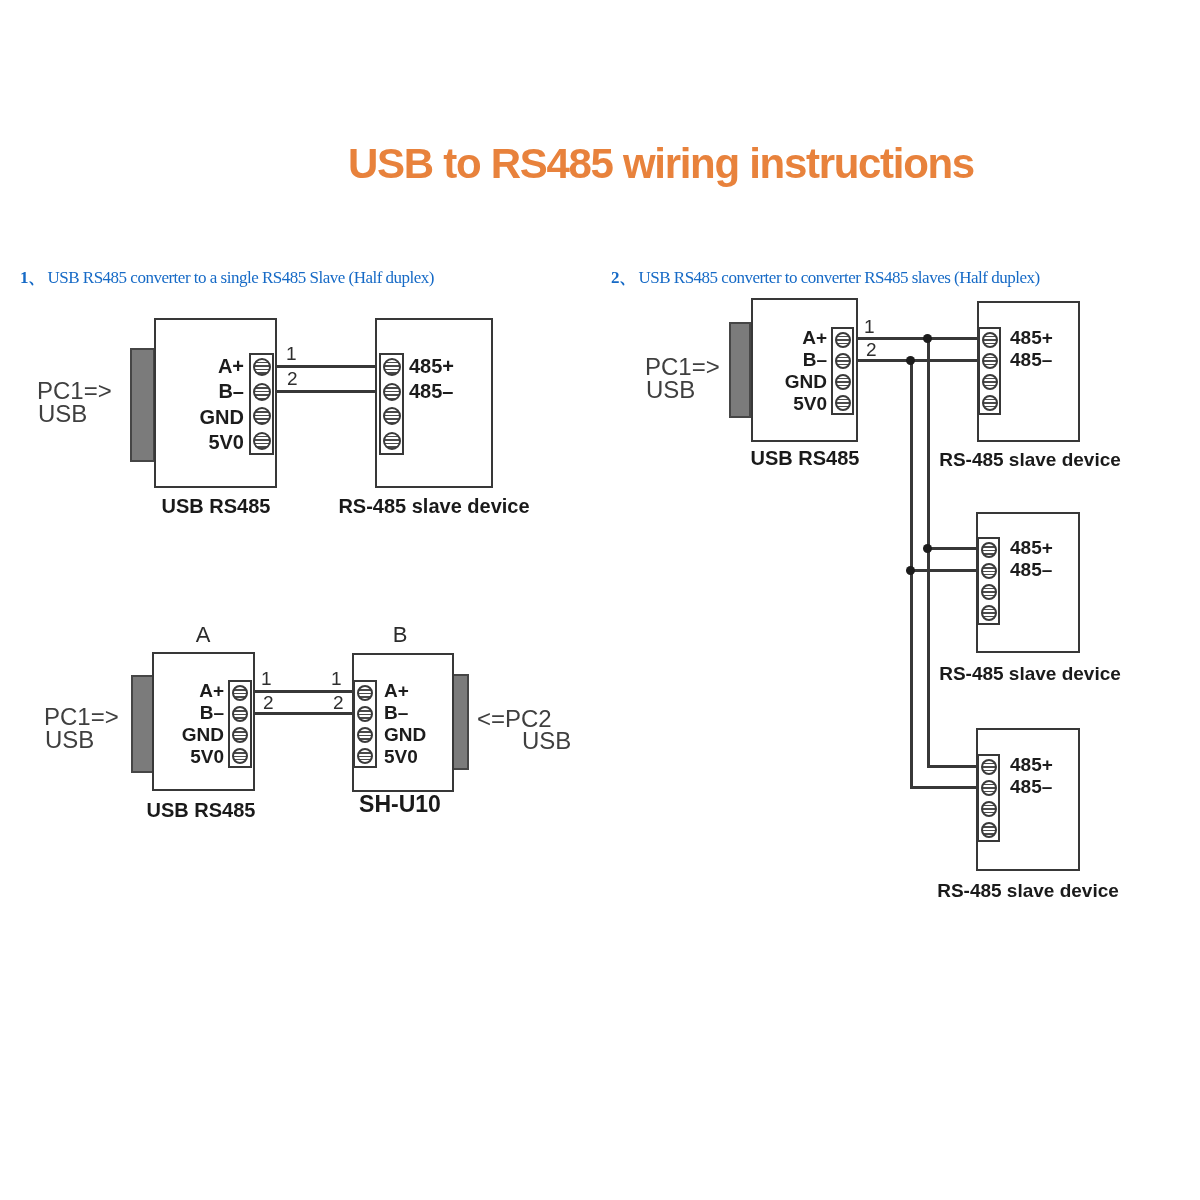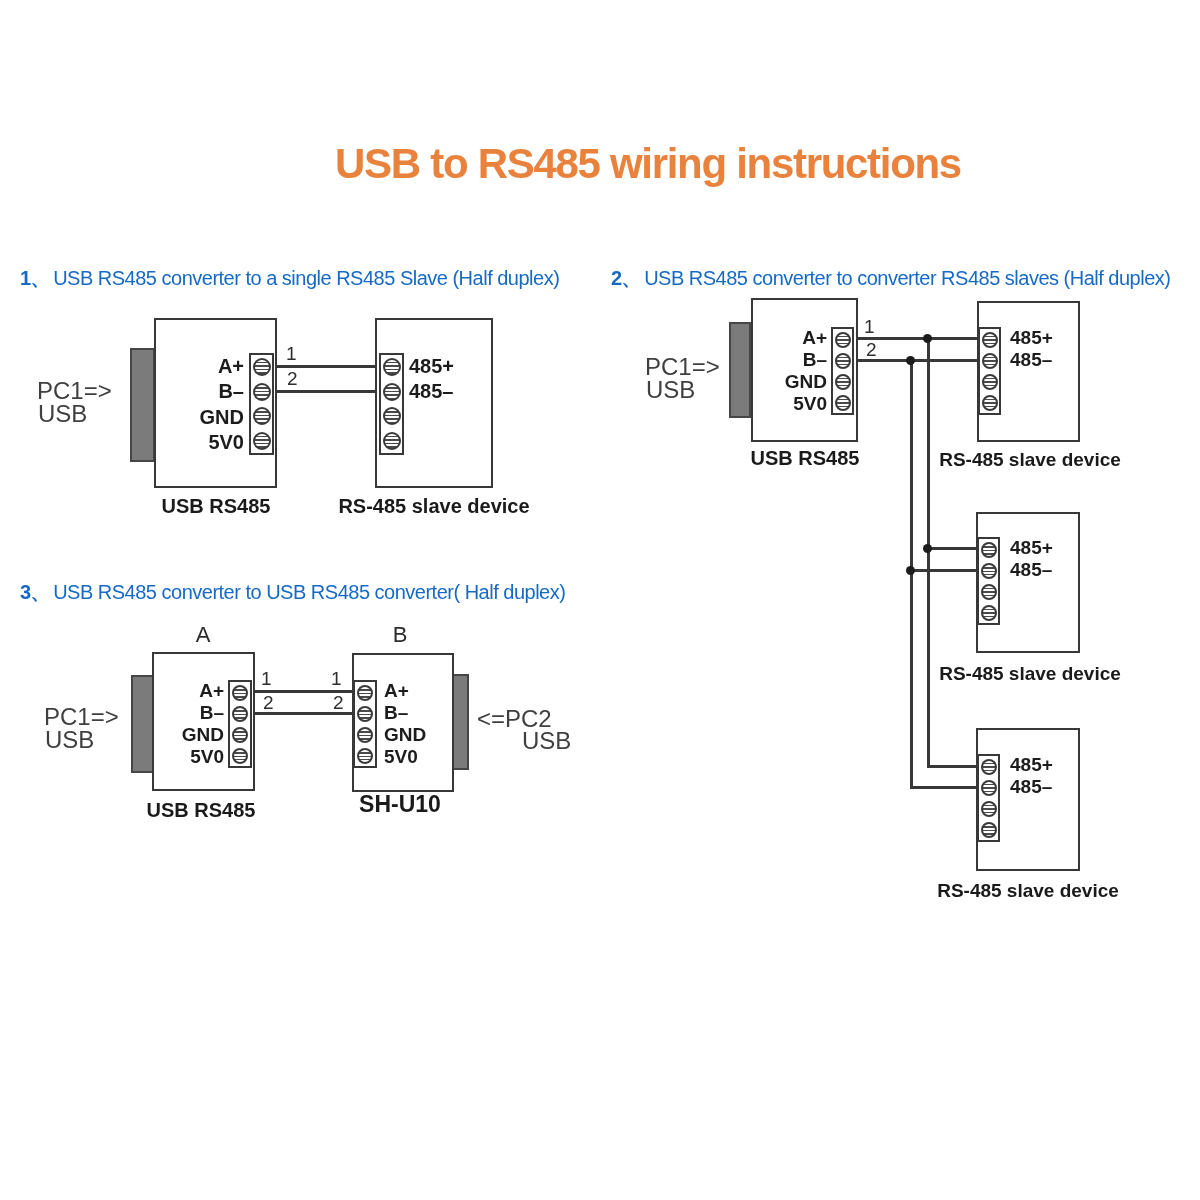--- a/index.html
+++ b/index.html
@@ -1,20 +1,20 @@
 <!DOCTYPE html>
 <html style="--title: #e8823c; --heading: #166ac6; --line: #383838; --connector: #7b7b7b; --pin_text: #1c1c1c; --muted_text: #3f3f3f;"><head>
 <meta charset="utf-8">
 <style>
   html,body{margin:0;padding:0;background:#fff;font-family:"Liberation Sans",sans-serif;}
   .page{position:relative;width:1200px;height:1200px;background:#fff;overflow:hidden;}
   .title{position:absolute;transform:translateX(-50%);font-size:42px;font-weight:700;
-         letter-spacing:-1.3px;color:var(--title,#e8823c);white-space:nowrap;line-height:52px;}
-  .heading{position:absolute;font-size:20px;letter-spacing:-0.5px;color:var(--heading,#166ac6);
-           white-space:nowrap;line-height:24px;}
+         letter-spacing:-1.3px;color:var(--title,#e8823c);white-space:nowrap;line-height:52px;margin-left:13px;}
+  .heading{position:absolute;font-size:17px;letter-spacing:-0.5px;color:var(--heading,#166ac6);
+           white-space:nowrap;line-height:24px;font-family:Liberation Serif, serif;}
   .hnum{font-weight:700;margin-right:3px;}
   .box{position:absolute;background:#fff;border:2.5px solid var(--line,#383838);box-sizing:border-box;z-index:2;}
   .tblock{position:absolute;background:#fff;border:2.5px solid var(--line,#383838);box-sizing:border-box;
           display:flex;flex-direction:column;justify-content:space-around;align-items:center;z-index:3;}
   .screw{width:16px;height:16px;border-radius:50%;border:2px solid #3a3a3a;box-sizing:border-box;
          background:repeating-linear-gradient(to bottom,#ffffff 0 2px,#4a4a4a 2px 3.5px);}
   .screw.lg{width:18px;height:18px;}
   .wire{position:absolute;background:var(--line,#383838);height:2.5px;z-index:1;}
   .vwire{position:absolute;background:var(--line,#383838);width:2.5px;z-index:1;}
   .dot{position:absolute;width:9px;height:9px;border-radius:50%;background:#1c1c1c;z-index:2;}
@@ -35,23 +35,20 @@
 
 <div class="page">
 
   <div class="title" style="left:648px;top:138px;">USB to RS485 wiring instructions</div>
 
   <div class="heading" style="left:20px;top:266px;">
     <span class="hnum">1、</span><span>USB RS485 converter to a single RS485 Slave (Half duplex)</span>
   </div>
   <div class="heading" style="left:611px;top:266px;">
     <span class="hnum">2、</span><span>USB RS485 converter to converter RS485 slaves (Half duplex)</span>
-  </div>
-  <div class="heading" style="left:20px;top:580px;">
-    <span class="hnum">3、</span><span>USB RS485 converter to USB RS485 converter( Half duplex)</span>
   </div>
 
   <div>
     <div class="muted" style="left:37px;top:379px;">PC1=&gt;</div>
     <div class="muted" style="left:38px;top:402px;">USB</div>
     <div class="usbconn" style="left:130px;top:348px;width:25px;height:114px;"></div>
     <div class="box" style="left:154px;top:318px;width:123px;height:170px;"></div>
     <div class="pin pinr" style="left:150px;width:94px;top:355px;">A+</div>
     <div class="pin pinr" style="left:150px;width:94px;top:380px;">B–</div>
     <div class="pin pinr" style="left:150px;width:94px;top:406px;">GND</div>

